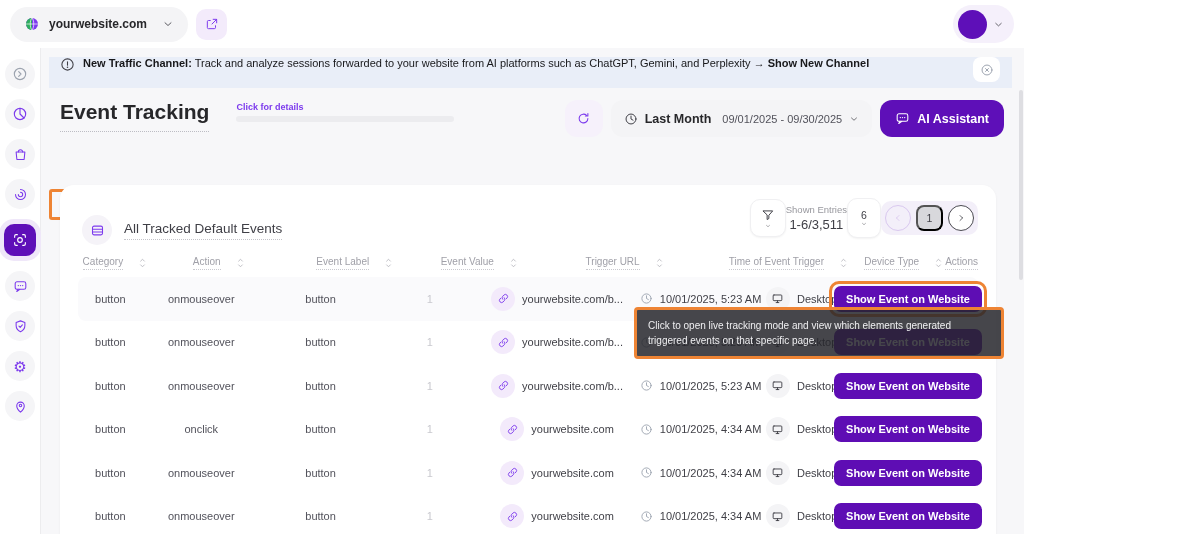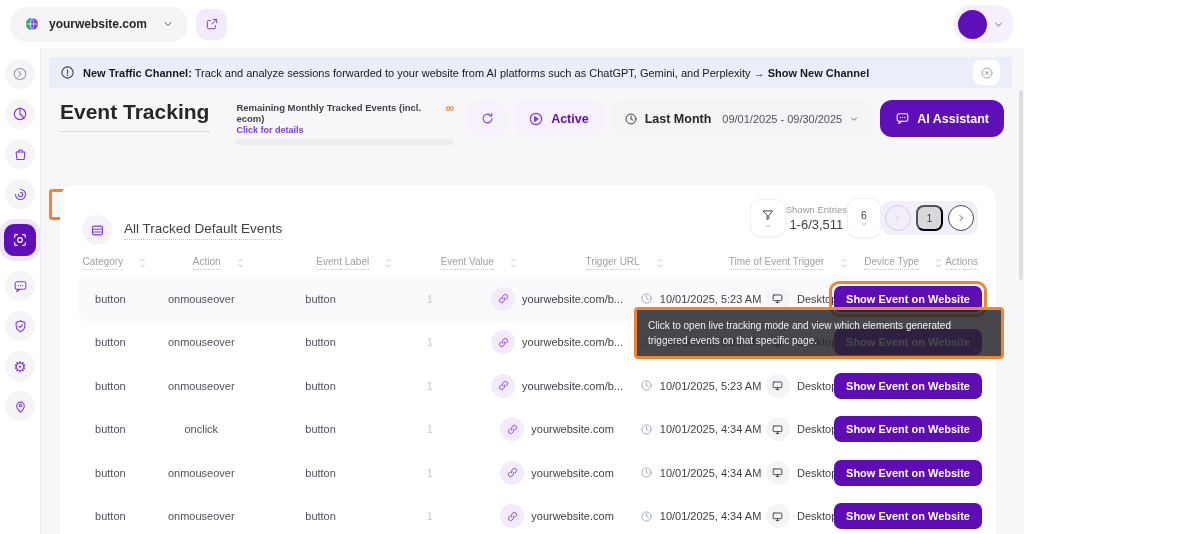--- a/index.html
+++ b/index.html
@@ -23,21 +23,21 @@
 
   
   .sidebar { position:absolute; top:48px; left:0; width:41px; bottom:0; background:#fff; border-right:1px solid #ECECEE; display:flex; flex-direction:column; align-items:center; padding-top:11px; gap:10px; }
   .side-btn { width:30px; height:30px; border-radius:50%; background:#F5F5F7; border:none; display:flex; align-items:center; justify-content:center; cursor:pointer; flex:0 0 auto; }
   .side-btn.active { width:32px; height:32px; border-radius:10px; background:#5E0FB8; box-shadow:0 0 0 5px #EFE7F9; margin:5px 0; }
   .gear-glyph { font-size:15px; color:#7C3AED; line-height:1; }
 
   
   .main { position:absolute; left:41px; top:48px; right:0; bottom:0; }
 
-  .banner { position:absolute; left:8px; right:12px; top:9px; height:31px; background:#E9EEF8; border-radius:0; display:flex; align-items:center; padding:0 12px 0 11px; }
+  .banner { position:absolute; left:8px; right:12px; top:9px; height:31px; background:#E9EEF8; border-radius:0; display:flex; align-items:flex-start; padding:0 12px 0 11px; }
   .banner-text { font-size:11px; color:#18181B; margin-left:8px; }
   .banner-text b { font-weight:bold; }
   .banner-close { margin-left:auto; width:27px; height:25px; background:#fff; border:none; border-radius:8px; display:flex; align-items:center; justify-content:center; cursor:pointer; }
 
   .header-row { position:absolute; left:19px; right:20px; top:52px; display:flex; align-items:flex-start; }
   .page-title { font-size:21px; font-weight:bold; color:#27272A; border-bottom:1px dotted #BDBDC4; padding-bottom:7px; }
   .remaining { margin-left:27px; width:218px; padding-top:2px; }
   .remaining-top { display:flex; align-items:flex-start; gap:4px; }
   .remaining-label { font-size:9.5px; font-weight:bold; color:#3F3F46; line-height:1.2; }
   .infinity { font-size:12px; font-weight:bold; color:#F08232; line-height:1; }
@@ -216,40 +216,29 @@
         <svg width="14" height="14" viewBox="0 0 24 24" class="ic ic-gray" stroke-width="1.5">
             <circle cx="12" cy="12" r="8.5"></circle>
             <path d="M9.5 9.5l5 5M14.5 9.5l-5 5"></path>
           </svg>
       </button>
     </div>
 
     <div class="header-row">
       <h1 class="page-title">Event Tracking</h1>
       <div class="remaining">
-        <div class="remaining-top">
-          <span class="remaining-label">Remaining Monthly Tracked Events (incl. ecom)</span>
-          <span class="infinity">∞</span>
-        </div>
         <div class="remaining-link">Click for details</div>
         <div class="remaining-bar"></div>
       </div>
       <div class="controls">
         <button class="ctl ctl-refresh">
           <svg width="15" height="15" viewBox="0 0 24 24" class="ic" stroke-width="2">
               <path d="M19 12a7 7 0 1 1-2.05-4.95"></path>
               <path d="M19 4v4h-4"></path>
             </svg>
-        </button>
-        <button class="ctl ctl-active">
-          <svg width="16" height="16" viewBox="0 0 24 24" class="ic" stroke-width="1.8">
-              <circle cx="12" cy="12" r="8.5"></circle>
-              <path d="M10 8.5l5 3.5-5 3.5z" fill="#7C3AED"></path>
-            </svg>
-          <span>Active</span>
         </button>
         <button class="ctl ctl-date">
           <svg width="14" height="14" viewBox="0 0 24 24" class="ic ic-dark">
               <circle cx="12" cy="12" r="8.5"></circle>
               <path d="M12 7v5l3.5 2"></path>
             </svg>
           <span class="period">Last Month</span>
           <span class="range">09/01/2025 - 09/30/2025</span>
           <svg width="10" height="10" viewBox="0 0 24 24" class="ic ic-dark">
               <path d="M6 9.5l6 5.5 6-5.5"></path>

